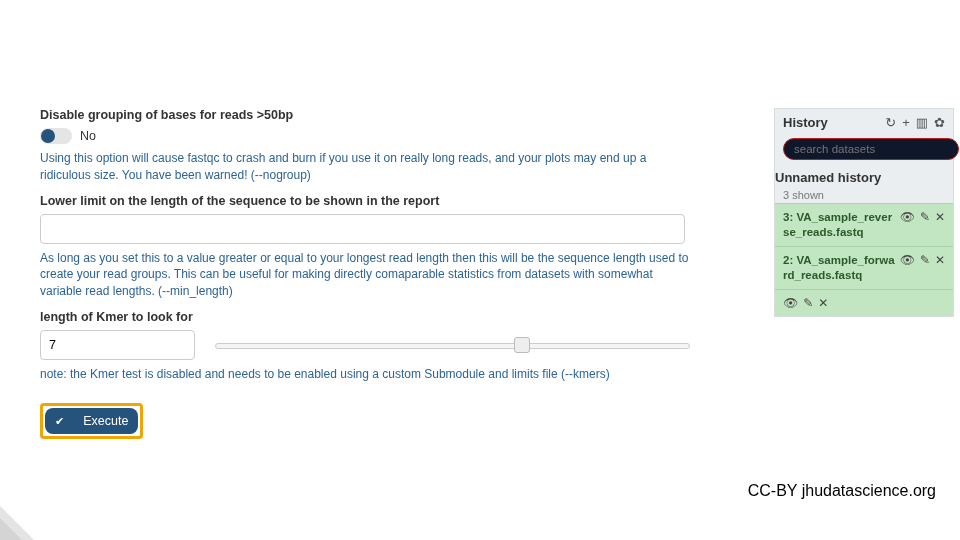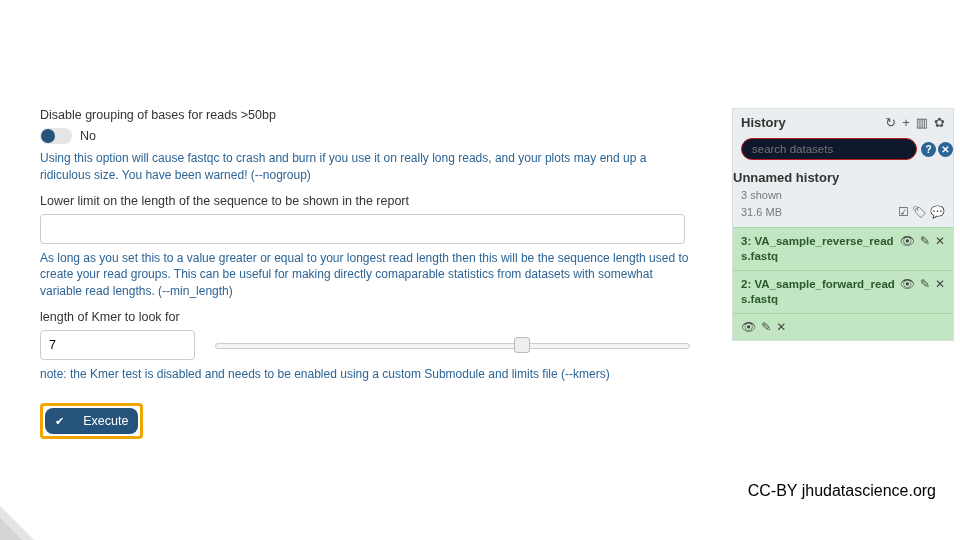--- a/index.html
+++ b/index.html
@@ -13,21 +13,21 @@
     overflow: hidden;
     position: relative;
   }
   .main {
     position: absolute;
     left: 40px;
     top: 108px;
     width: 650px;
   }
   .label-bold {
-    font-weight: 400;
+    font-weight: 700;
     color: #333;
     margin-bottom: 6px;
   }
   .toggle-row {
     display: flex;
     align-items: center;
     gap: 8px;
     margin-bottom: 6px;
   }
   .toggle {
@@ -120,21 +120,21 @@
   .check-icon::before {
     content: "✔";
     font-size: 11px;
   }
 
   
   .history {
     position: absolute;
     right: 6px;
     top: 108px;
-    width: 222px;
+    width: 180px;
     background: #ebeef0;
     border: 1px solid #d8dde0;
     font-size: 11.5px;
     color: #555;
   }
   .hist-header {
     display: flex;
     justify-content: space-between;
     align-items: center;
     padding: 6px 8px 4px 8px;
@@ -289,28 +289,20 @@
   </div>
   <div class="search-row">
     <input class="search-input" placeholder="search datasets" style="">
     <div class="search-btns">
       <span class="circle-q">?</span>
       <span class="circle-x">✕</span>
     </div>
   </div>
   <div class="hist-name">Unnamed history</div>
   <div class="hist-meta">3 shown</div>
-  <div class="hist-size-row">
-    <span>31.6 MB</span>
-    <div class="tag-icons">
-      <span>☑</span>
-      <span>🏷</span>
-      <span>💬</span>
-    </div>
-  </div>
 
   <div class="dataset">
     <span class="ds-title">3: VA_sample_reverse_reads.fastq</span>
     <div class="ds-icons">
       <span>👁</span>
       <span>✎</span>
       <span>✕</span>
     </div>
   </div>
   <div class="dataset">

